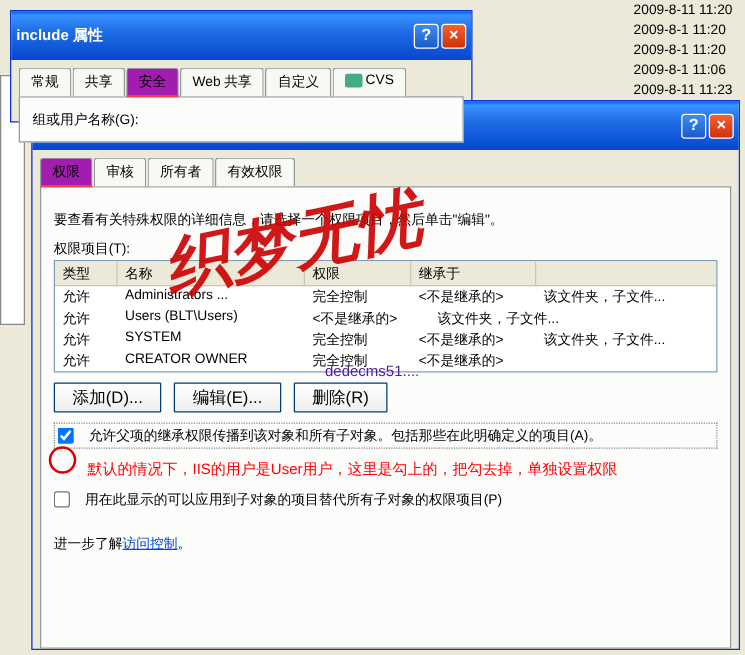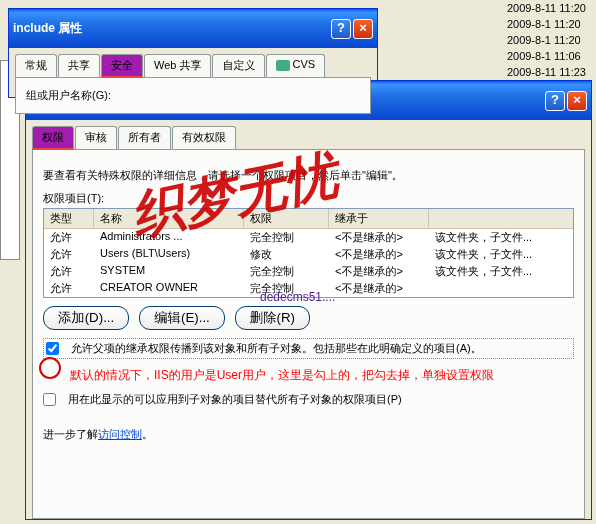--- a/index.html
+++ b/index.html
@@ -18,21 +18,21 @@
 .w1{left:8px;top:8px;width:370px;height:90px}
 .w2{left:25px;top:80px;width:567px;height:440px}
 .flabel{margin:6px 0 2px}
 .tbl{border:1px solid #7f9db9;background:#fff;width:100%;height:90px;overflow:hidden}
 .thr{display:flex;background:#ece9d8;border-bottom:1px solid #cac5b5}
 .thr>div{padding:2px 6px;border-right:1px solid #cac5b5}
 .tr{display:flex}
 .tr>div{padding:1px 6px;white-space:nowrap;overflow:hidden}
 .c1{width:50px}.c2{width:150px}.c3{width:85px}.c4{width:100px}.c5{width:130px}
 .btnrow{margin:8px 0;display:flex;gap:10px}
-.btn{padding:2px 14px;border:1px solid #003c74;background:linear-gradient(#fff,#eee);border-radius:11px;cursor:pointer}
+.btn{padding:2px 14px;border:1px solid #003c74;background:linear-gradient(#fff,#eee);border-radius:1px;cursor:pointer}
 .btn.dis{color:#888}
 .chkrow{margin:8px 0}
 .chkrow label{display:flex;align-items:flex-start;gap:12px}
 .chkrow input{margin-top:1px}
 .note{color:#f00;font-size:12px;margin:2px 0 6px 27px}
 .lnk{color:#0046d5;text-decoration:underline;cursor:pointer}
 .ftb{position:absolute;bottom:8px;right:12px;display:flex;gap:6px}
 .cvs{width:14px;height:11px;background:#4a8;display:inline-block;vertical-align:middle;margin-right:2px;border-radius:2px}
 .wm{position:absolute;left:130px;top:170px;color:#c00;font:italic bold 52px/1 KaiTi,serif;transform:rotate(-12deg);pointer-events:none;opacity:.9;z-index:5}
 .wm2{position:absolute;left:260px;top:290px;color:#4c1d95;font:12px Arial;z-index:5}
@@ -98,21 +98,20 @@
           <div class="tr">
             <div class="c1">允许</div>
             <div class="c2">Administrators ...</div>
             <div class="c3">完全控制</div>
             <div class="c4">&lt;不是继承的&gt;</div>
             <div class="c5">该文件夹，子文件...</div>
           </div>
           <div class="tr">
             <div class="c1">允许</div>
             <div class="c2">Users (BLT\Users)</div>
-            <div class="c3">修改</div>
             <div class="c4">&lt;不是继承的&gt;</div>
             <div class="c5">该文件夹，子文件...</div>
           </div>
           <div class="tr">
             <div class="c1">允许</div>
             <div class="c2">SYSTEM</div>
             <div class="c3">完全控制</div>
             <div class="c4">&lt;不是继承的&gt;</div>
             <div class="c5">该文件夹，子文件...</div>
           </div>

